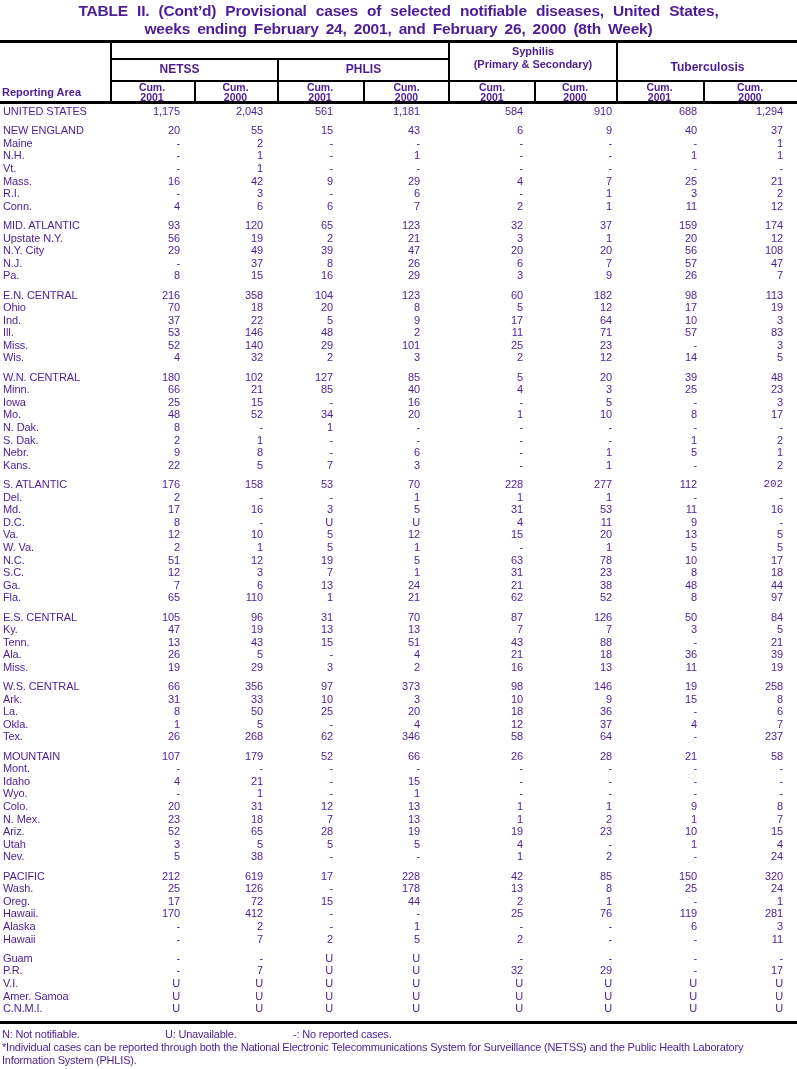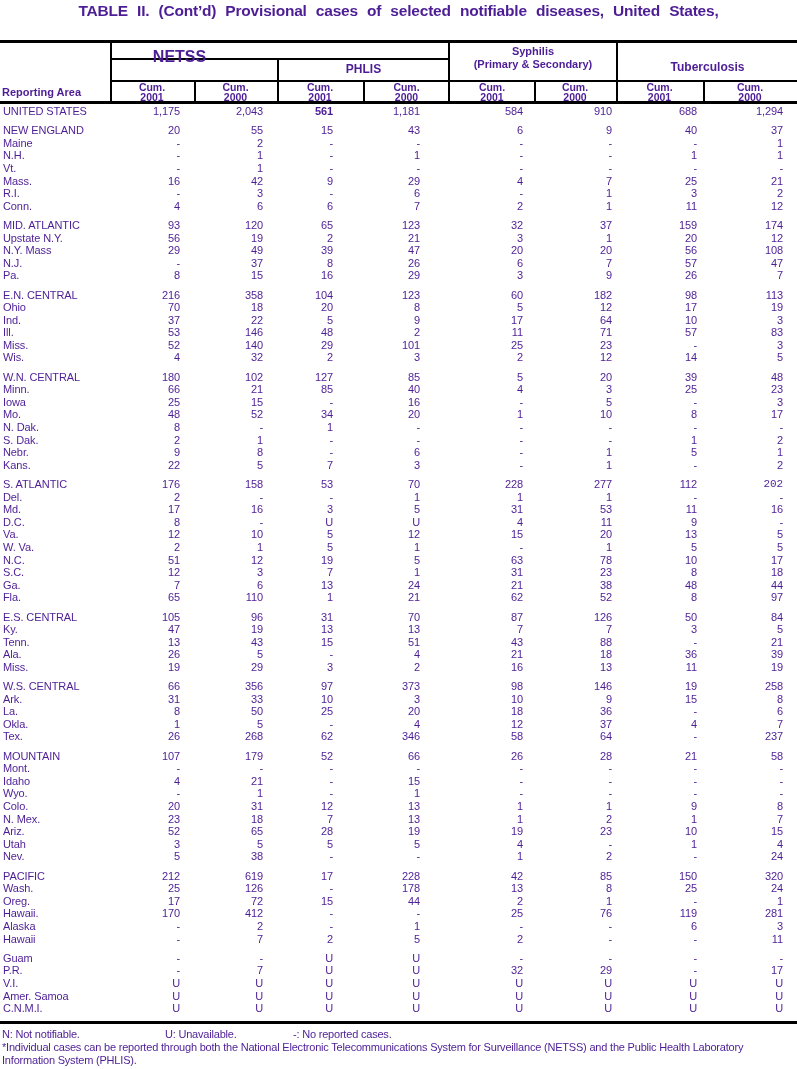--- a/index.html
+++ b/index.html
@@ -8,21 +8,21 @@
   
   #title{position:absolute;top:2px;left:0;width:797px;text-align:center;
          font-weight:bold;font-size:15.5px;line-height:18px;letter-spacing:-0.2px;}
   #title .t1{word-spacing:5px;}
   #title .t2{word-spacing:3px;}
   
   #hdr{position:absolute;top:40px;left:0;width:797px;height:64px;}
   .ln{position:absolute;background:#000;}
   .hlab{position:absolute;font-weight:bold;text-align:center;white-space:nowrap;}
   #lab-shig{left:110px;width:340px;top:3px;font-size:12px;line-height:15px;}
-  #lab-netss{left:112px;width:135px;top:8px;font-size:16px;line-height:17px;}
+  #lab-netss{left:112px;width:135px;top:21px;font-size:12px;line-height:17px;}
   #lab-phlis{left:279px;width:169px;top:21px;font-size:12px;line-height:17px;}
   #lab-syph{left:450px;width:166px;top:5px;font-size:11px;line-height:13px;}
   #lab-tb{left:618px;width:179px;top:20px;font-size:12px;line-height:15px;}
   #lab-rep{left:2px;top:46px;font-size:11px;text-align:left;}
   .cumcell{position:absolute;top:43px;font-weight:bold;text-align:center;
            font-size:10.5px;line-height:9.8px;}
   
   #tbody{position:absolute;top:105px;left:0;width:797px;}
   .row{display:flex;height:12.6px;line-height:12.6px;font-size:11px;
        letter-spacing:-0.1px;white-space:nowrap;}
@@ -37,20 +37,21 @@
   #fn2{position:absolute;top:1041px;left:2px;width:792px;font-size:11px;
        line-height:12.5px;letter-spacing:-0.2px;}
 </style>
 </head>
 <body>
 
 <div id="page">
 
   <div id="title">
     <div class="t1">TABLE II. (Cont’d) Provisional cases of selected notifiable diseases, United States,</div>
+    <div class="t2">weeks ending February 24, 2001, and February 26, 2000 (8th Week)</div>
   </div>
 
   <div id="hdr">
 
     <div class="ln" style="top:0;left:0;width:797px;height:3px;"></div>
     <div class="ln" style="top:61px;left:0;width:797px;height:3px;"></div>
     <div class="ln" style="top:18px;left:110px;width:340px;height:2px;"></div>
     <div class="ln" style="top:40px;left:110px;width:687px;height:2px;"></div>
     <div class="ln" style="top:3px;left:110px;width:2px;height:58px;"></div>
     <div class="ln" style="top:18px;left:277px;width:2px;height:43px;"></div>
@@ -103,21 +104,21 @@
           <div>2000</div>
         </div>
       </div>
   </div>
 
   <div id="tbody">
       <div class="row">
         <span class="lbl">UNITED STATES</span>
         <span class="v" style="width: 84px; padding-right: 14px;">1,175</span>
         <span class="v" style="width: 83px; padding-right: 14px;">2,043</span>
-        <span class="v" style="width: 86px; padding-right: 30px; font-weight: bold;">561</span>
+        <span class="v" style="width: 86px; padding-right: 30px;">561</span>
         <span class="v" style="width: 87px; padding-right: 30px;">1,181</span>
         <span class="v" style="width: 84px; padding-right: 11px;">584</span>
         <span class="v" style="width: 82px; padding-right: 4px;">910</span>
         <span class="v" style="width: 87px; padding-right: 6px;">688</span>
         <span class="v" style="width: 94px; padding-right: 14px;">1,294</span>
       </div>
       <div class="row gap">
         <span class="lbl">NEW ENGLAND</span>
         <span class="v" style="width: 84px; padding-right: 14px;">20</span>
         <span class="v" style="width: 83px; padding-right: 14px;">55</span>
@@ -210,21 +211,21 @@
         <span class="v" style="width: 84px; padding-right: 14px;">56</span>
         <span class="v" style="width: 83px; padding-right: 14px;">19</span>
         <span class="v" style="width: 86px; padding-right: 30px;">2</span>
         <span class="v" style="width: 87px; padding-right: 30px;">21</span>
         <span class="v" style="width: 84px; padding-right: 11px;">3</span>
         <span class="v" style="width: 82px; padding-right: 4px;">1</span>
         <span class="v" style="width: 87px; padding-right: 6px;">20</span>
         <span class="v" style="width: 94px; padding-right: 14px;">12</span>
       </div>
       <div class="row">
-        <span class="lbl">N.Y. Mass</span>
+        <span class="lbl">N.Y. City</span>
         <span class="v" style="width: 84px; padding-right: 14px;">29</span>
         <span class="v" style="width: 83px; padding-right: 14px;">49</span>
         <span class="v" style="width: 86px; padding-right: 30px;">39</span>
         <span class="v" style="width: 87px; padding-right: 30px;">47</span>
         <span class="v" style="width: 84px; padding-right: 11px;">20</span>
         <span class="v" style="width: 82px; padding-right: 4px;">20</span>
         <span class="v" style="width: 87px; padding-right: 6px;">56</span>
         <span class="v" style="width: 94px; padding-right: 14px;">108</span>
       </div>
       <div class="row">

